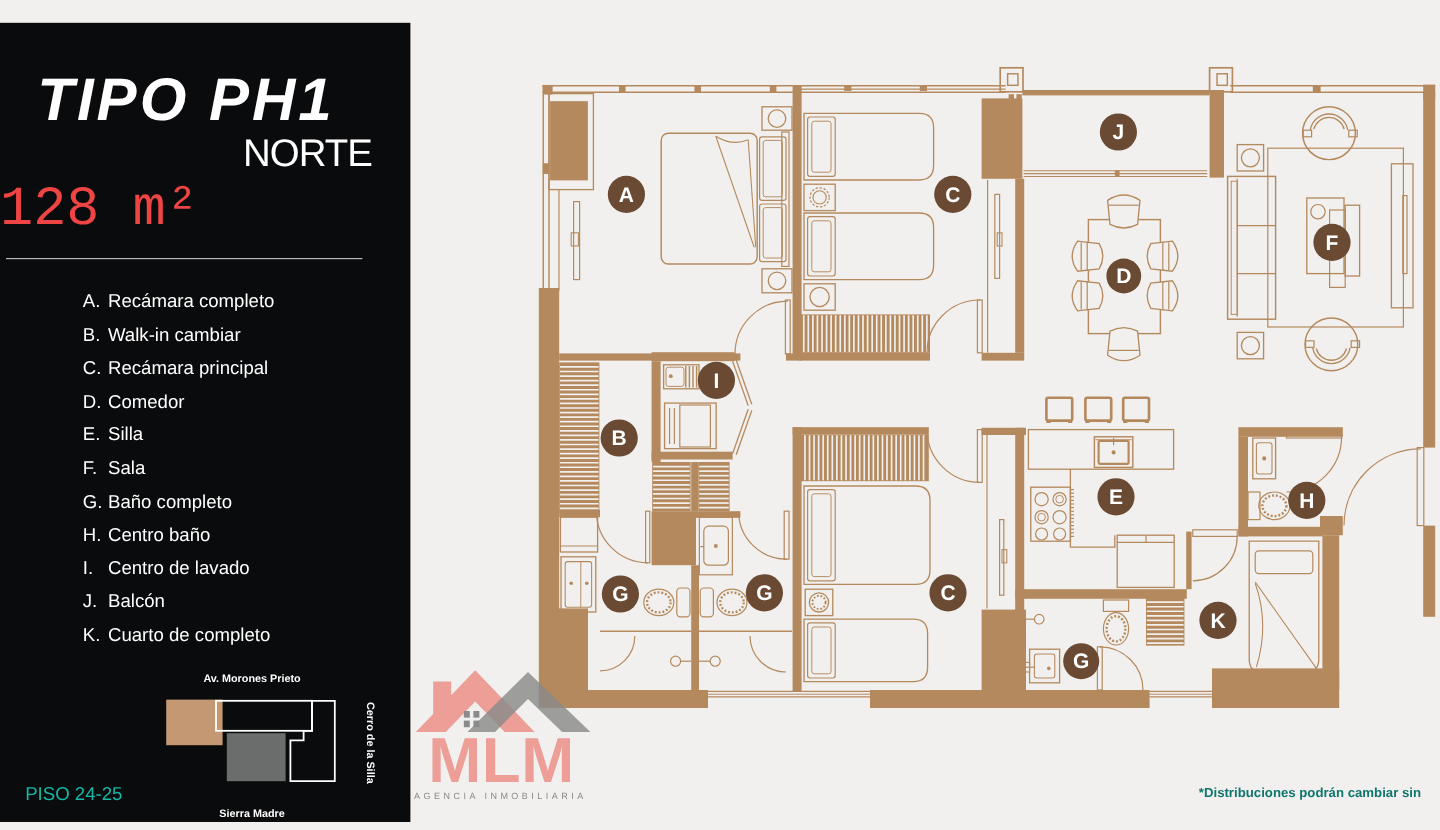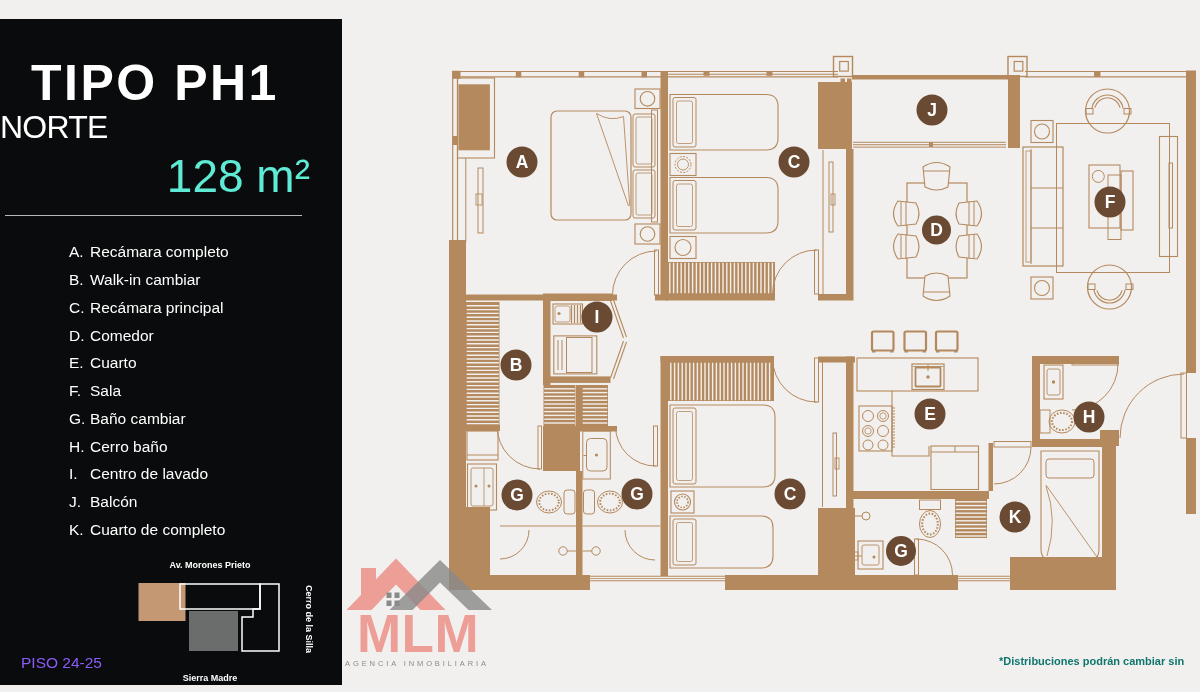--- a/index.html
+++ b/index.html
@@ -1,27 +1,27 @@
 <!DOCTYPE html>
 <html><head>
 <meta charset="utf-8">
 <style>
 * { margin:0; padding:0; box-sizing:border-box; }
 body { width:1200px; height:692px; background:#f1f0ee; overflow:hidden; position:relative;
        font-family:"Liberation Sans", sans-serif; }
 .sidebar { position:absolute; left:0; top:19px; width:342px; height:666px; background:#0a0b0c; color:#fff; }
-.title { width:310px; text-align:center; margin-top:35px; font-size:50px; font-weight:bold; letter-spacing:2.5px; }
-.subtitle { width:310px; text-align:left; margin-top:-3px; font-size:32px; letter-spacing:-0.8px; }
-.area { width:310px; text-align:right; margin-top:3px; font-size:46px; color:#5eead4; }
+.title { width:310px; text-align:center; margin-top:35px; font-size:50px; font-weight:bold; letter-spacing:2.5px;font-style:italic; }
+.subtitle { width:310px; text-align:right; margin-top:-3px; font-size:32px; letter-spacing:-0.8px; }
+.area { width:310px; text-align:left; margin-top:3px; font-size:46px; color:#ef4444;font-family:Liberation Mono, monospace; }
 .divider { position:absolute; left:5px; top:196px; width:297px; height:1px; background:#b9b9b9; }
 .legend { position:absolute; left:69px; top:219.5px; }
 .li { font-size:15.5px; height:27.75px; display:flex; align-items:center; }
 .ll { width:21px; display:inline-block; }
 .minimap { position:absolute; left:0; top:0; }
-.piso { position:absolute; left:21px; top:635px; color:#8b5cf6; font-size:15.5px; }
+.piso { position:absolute; left:21px; top:635px; color:#14b8a6; font-size:15.5px; }
 .distrib { position:absolute; left:999px; top:655px; font-size:11px; color:#0f766e; white-space:nowrap;font-weight:bold; }
 </style>
 </head>
 <body>
 
 <svg width="1200" height="692" viewBox="0 0 1200 692" style="position:absolute;left:0;top:0">
 
 <g>
       <line x1="452" y1="71.5" x2="838" y2="71.5" stroke="#b5895e" stroke-width="1.2"></line>
       <line x1="452" y1="76.8" x2="838" y2="76.8" stroke="#b5895e" stroke-width="1.2"></line>
@@ -911,36 +911,36 @@
         <span>Recámara principal</span>
       </div>
 
 <div class="li">
         <span class="ll">D.</span>
         <span>Comedor</span>
       </div>
 
 <div class="li">
         <span class="ll">E.</span>
-        <span>Cuarto</span>
+        <span>Silla</span>
       </div>
 
 <div class="li">
         <span class="ll">F.</span>
         <span>Sala</span>
       </div>
 
 <div class="li">
         <span class="ll">G.</span>
-        <span>Baño cambiar</span>
+        <span>Baño completo</span>
       </div>
 
 <div class="li">
         <span class="ll">H.</span>
-        <span>Cerro baño</span>
+        <span>Centro baño</span>
       </div>
 
 <div class="li">
         <span class="ll">I.</span>
         <span>Centro de lavado</span>
       </div>
 
 <div class="li">
         <span class="ll">J.</span>
         <span>Balcón</span>

